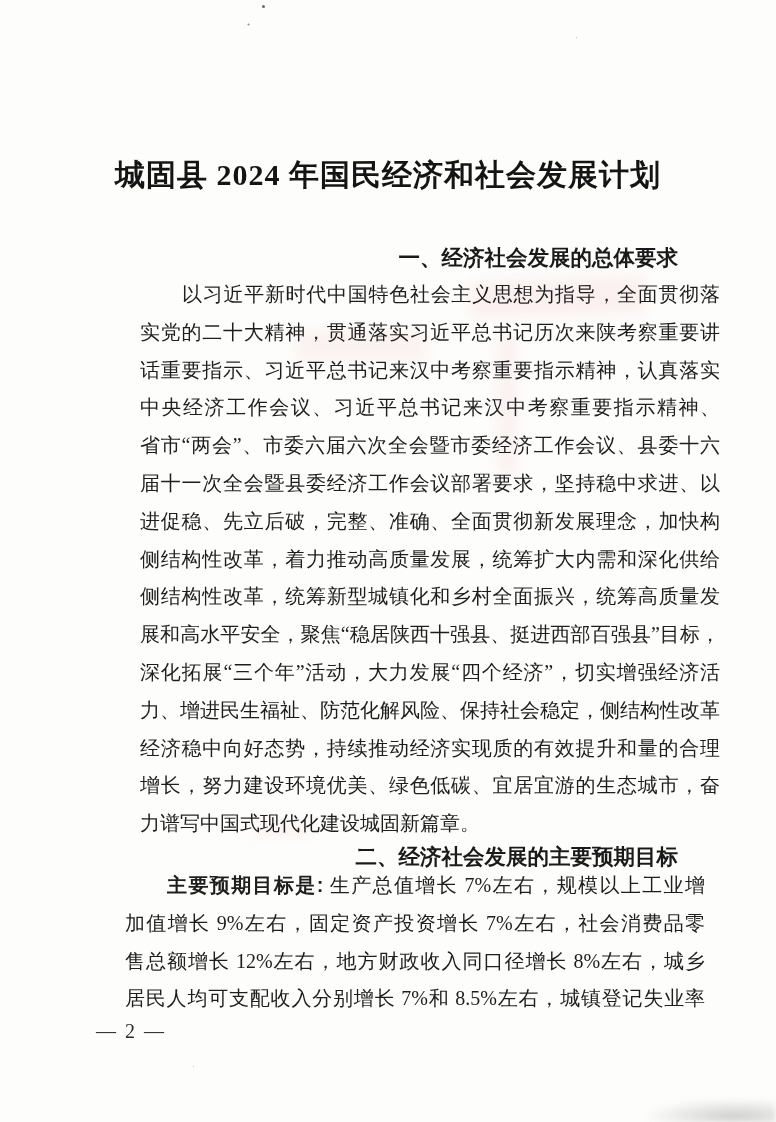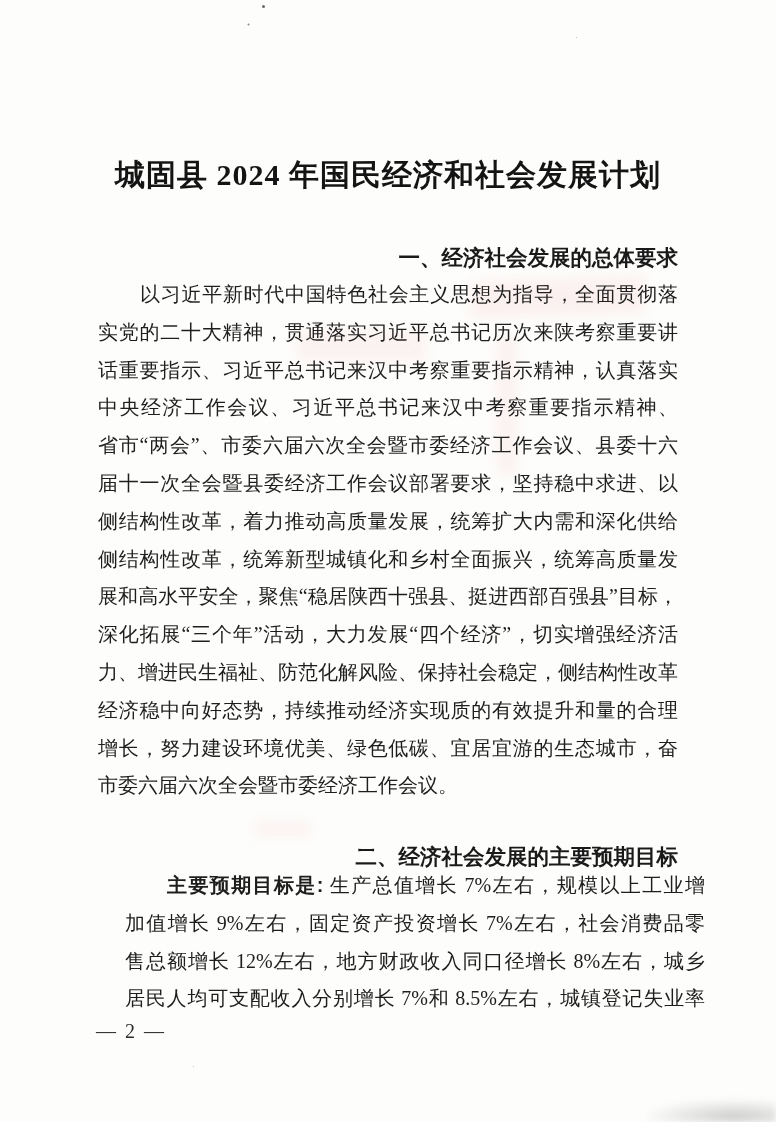--- a/index.html
+++ b/index.html
@@ -41,21 +41,21 @@
   .heading-1 { top: 243px; }
   .heading-2 { top: 842px; }
   .para {
     position: absolute;
     left: 98px;
     width: 580px;
     font-family: "Liberation Serif", "DejaVu Serif", serif;
     font-size: 20px;
     color: #1e1e1e;
   }
-  .para-1 { top: 276px; }
+  .para-1 { top: 276px; margin-left: 42px; }
   .para-2 { top: 867px; margin-left: 27px; }
   .line {
     height: 37.8px;
     line-height: 37.8px;
     text-align: justify;
     text-align-last: justify;
     overflow: hidden;
   }
   .line.indent { text-indent: 42px; }
   .line.flush { text-align-last: left; }
@@ -118,28 +118,29 @@
 
   <div class="section-heading heading-1">一、经济社会发展的总体要求</div>
 
   <div class="para para-1">
     <div class="line indent">以习近平新时代中国特色社会主义思想为指导，全面贯彻落</div>
     <div class="line">实党的二十大精神，贯通落实习近平总书记历次来陕考察重要讲</div>
     <div class="line">话重要指示、习近平总书记来汉中考察重要指示精神，认真落实</div>
     <div class="line">中央经济工作会议、习近平总书记来汉中考察重要指示精神、</div>
     <div class="line">省市“两会”、市委六届六次全会暨市委经济工作会议、县委十六</div>
     <div class="line">届十一次全会暨县委经济工作会议部署要求，坚持稳中求进、以</div>
+    <div class="line">进促稳、先立后破，完整、准确、全面贯彻新发展理念，加快构</div>
     <div class="line">侧结构性改革，着力推动高质量发展，统筹扩大内需和深化供给</div>
     <div class="line">侧结构性改革，统筹新型城镇化和乡村全面振兴，统筹高质量发</div>
     <div class="line">展和高水平安全，聚焦“稳居陕西十强县、挺进西部百强县”目标，</div>
     <div class="line">深化拓展“三个年”活动，大力发展“四个经济”，切实增强经济活</div>
     <div class="line">力、增进民生福祉、防范化解风险、保持社会稳定，侧结构性改革</div>
     <div class="line">经济稳中向好态势，持续推动经济实现质的有效提升和量的合理</div>
     <div class="line">增长，努力建设环境优美、绿色低碳、宜居宜游的生态城市，奋</div>
-    <div class="line flush">市委六届六次全会暨市委经济工作会议。</div>
+    <div class="line flush">力谱写中国式现代化建设城固新篇章。</div>
   </div>
 
   <div class="section-heading heading-2">二、经济社会发展的主要预期目标</div>
 
   <div class="para para-2">
     <div class="line indent"><span class="bold-lead">主要预期目标是:</span><span> 生产总值增长 7%左右，规模以上工业增</span></div>
     <div class="line">加值增长 9%左右，固定资产投资增长 7%左右，社会消费品零</div>
     <div class="line">售总额增长 12%左右，地方财政收入同口径增长 8%左右，城乡</div>
     <div class="line">居民人均可支配收入分别增长 7%和 8.5%左右，城镇登记失业率</div>
   </div>

